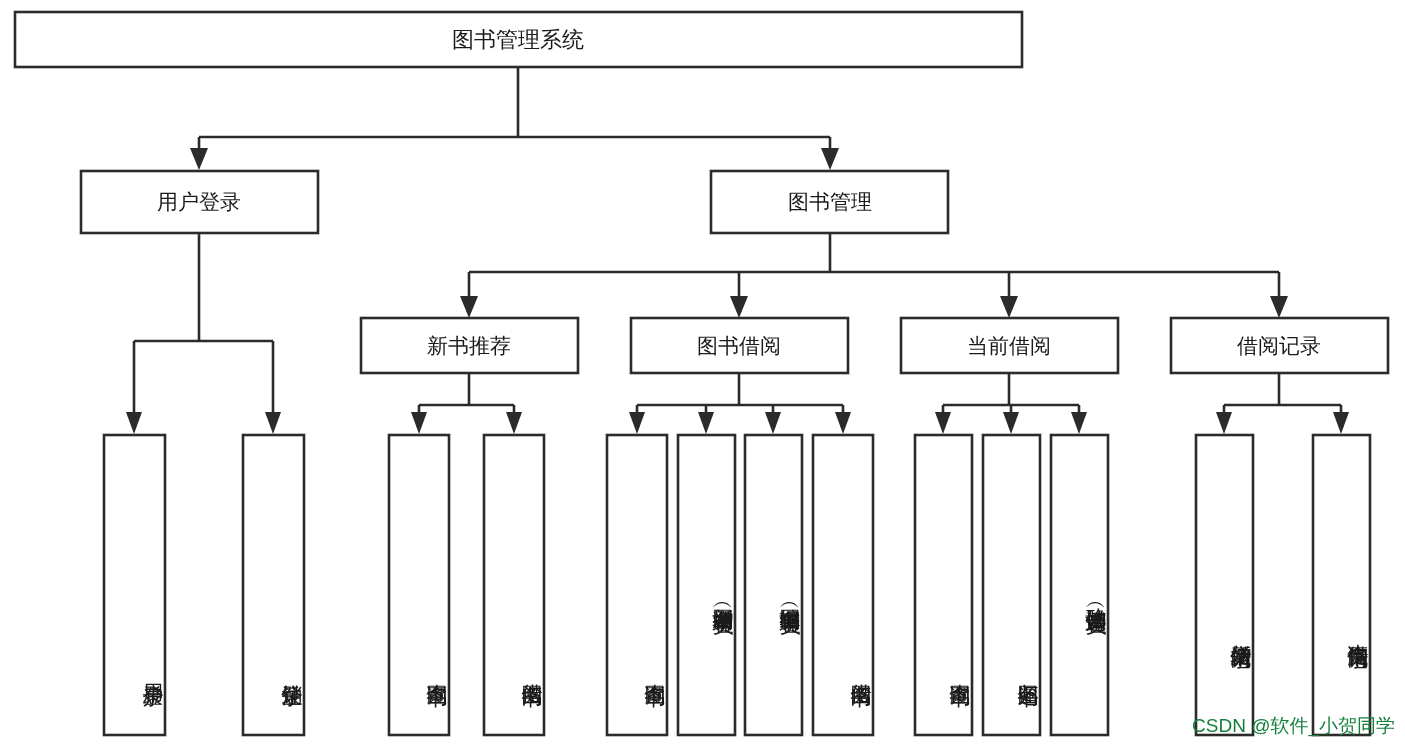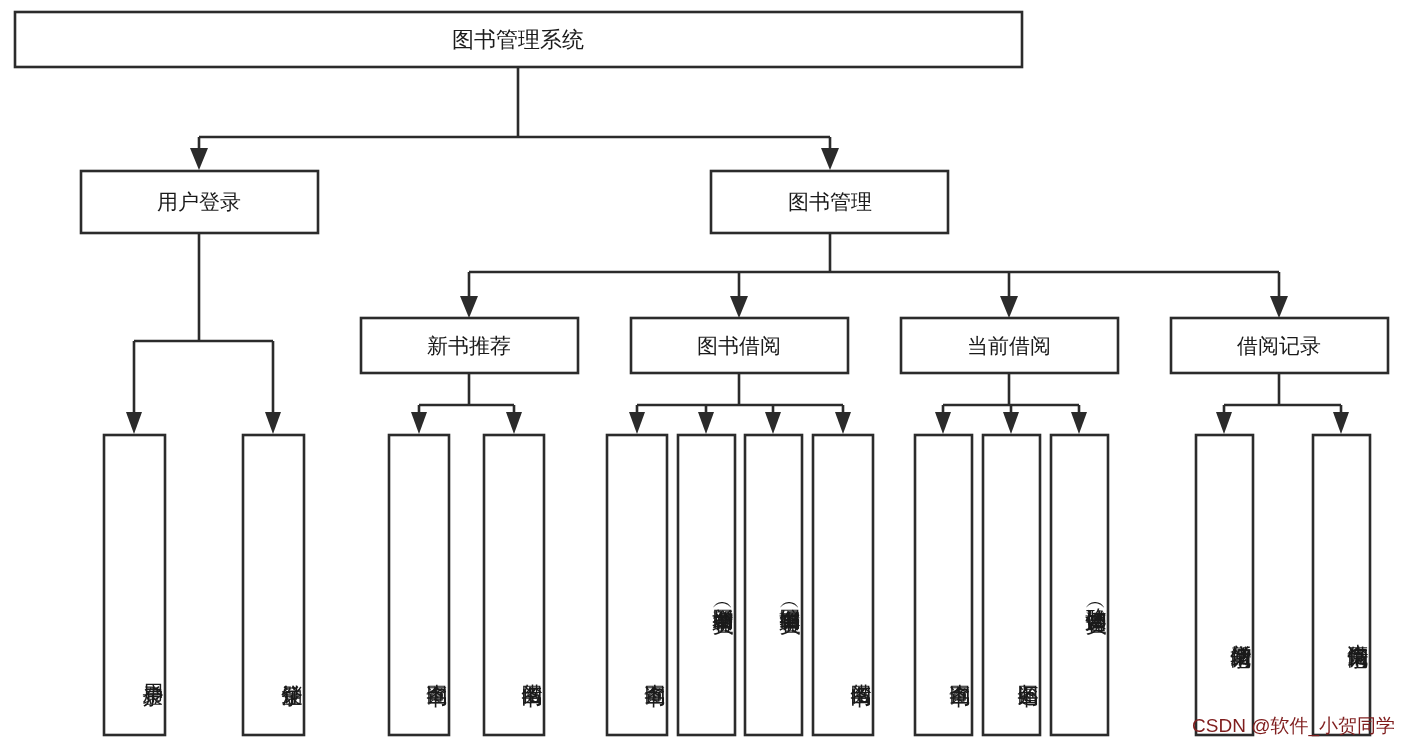--- a/index.html
+++ b/index.html
@@ -69,21 +69,21 @@
     align-items: flex-start;
     justify-content: center;
     pointer-events: none;
   }
   .watermark {
     position: absolute;
     right: 10px;
     bottom: 8px;
     font-family: "Liberation Sans", "DejaVu Sans", sans-serif;
     font-size: 19px;
-    color: #7f1d1d;
+    color: #15803d;
     white-space: nowrap;
   }
 </style>
 </head>
 <body>
 
 <div id="diagram-root">
 
   <svg class="diagram-canvas" viewBox="0 0 1405 747">
     <defs>

